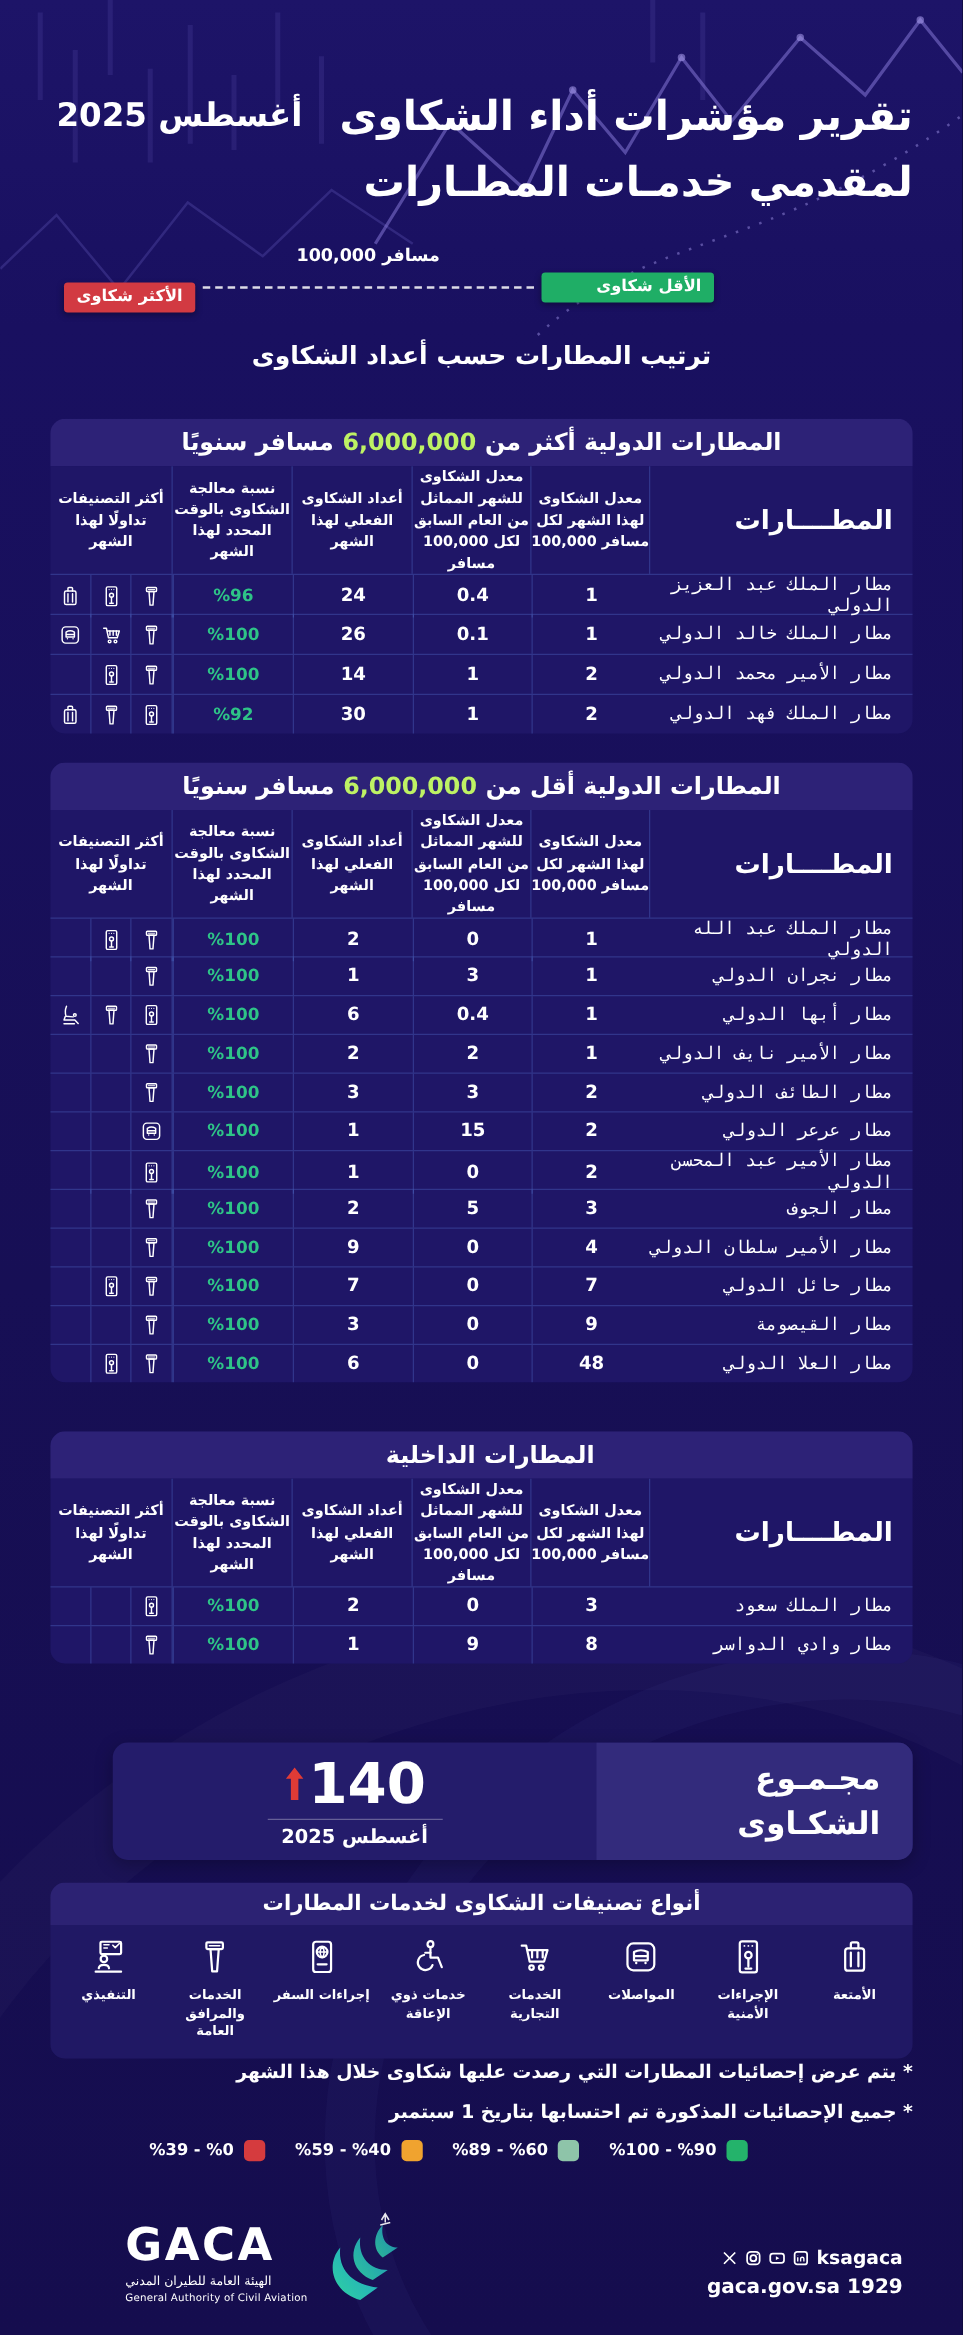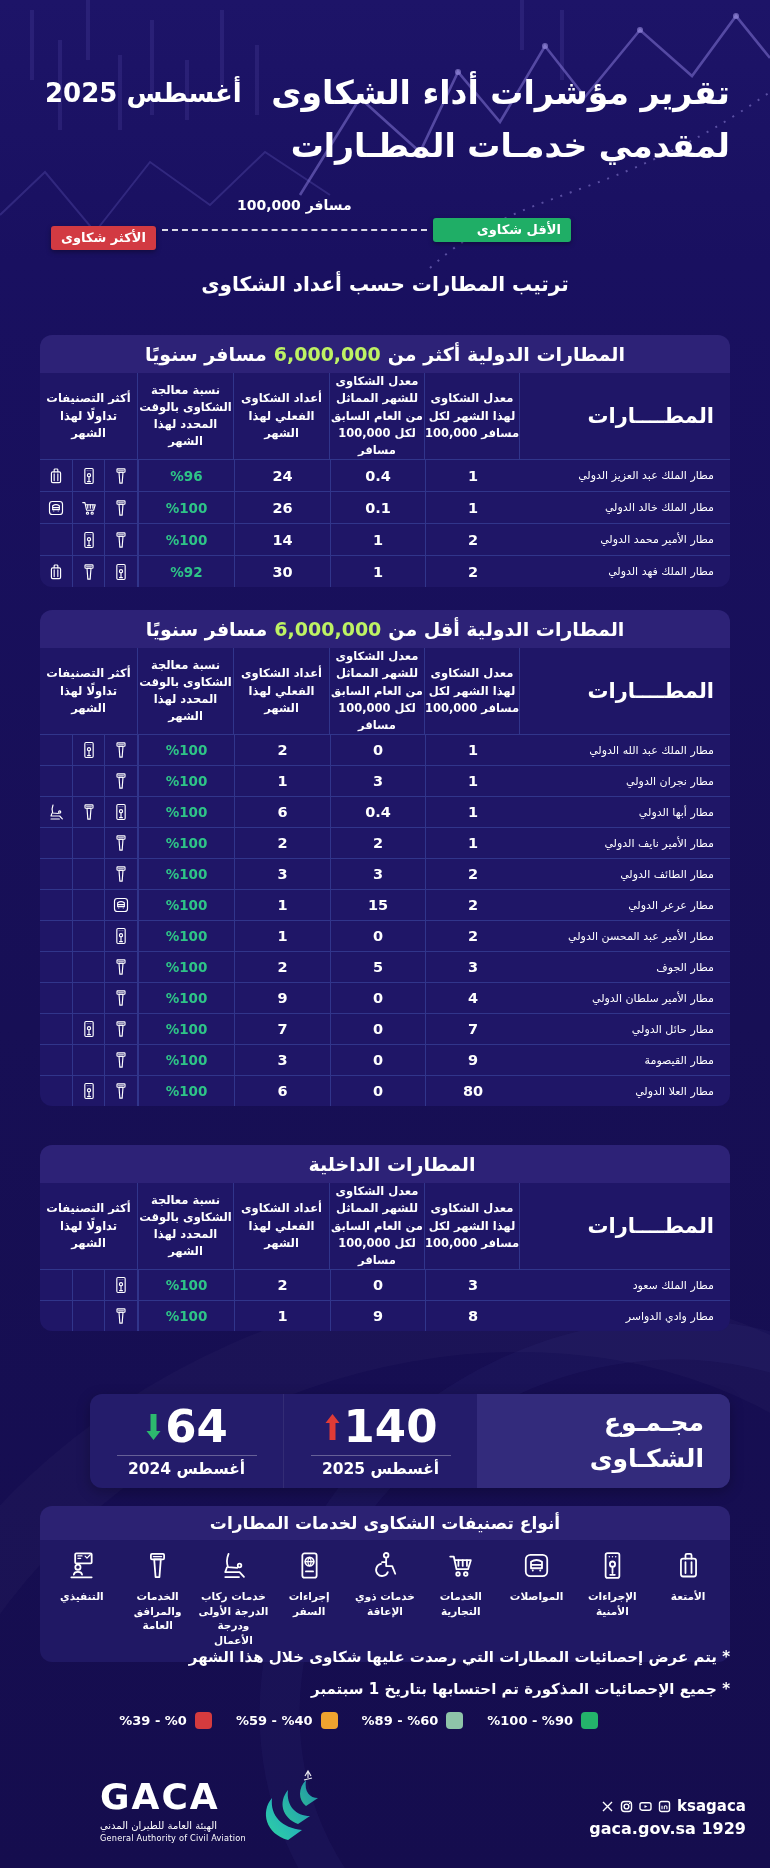--- a/index.html
+++ b/index.html
@@ -38,21 +38,21 @@
   .trow + .trow{border-top:1px solid rgba(86,120,214,.32);}
   .thead{min-height:77px;}
   .thead + .trow{border-top:1px solid rgba(86,120,214,.32);}
   .cell{display:flex;flex-direction:column;align-items:center;justify-content:center;text-align:center;}
   .trow > .cell:not(:first-child){border-inline-start:1px solid rgba(86,120,214,.32);}
   .namecell{align-items:flex-start;text-align:right;padding-inline-start:16px;}
   .thead .namecell{font-size:21px;font-weight:bold;letter-spacing:.5px;}
   .hline{font-size:11.5px;font-weight:bold;line-height:1.5;white-space:nowrap;}
   .drow{height:30px;}
   .t0 .drow{height:31px;}
-  .dname{font-size:11px;}
+  .dname{font-size:14px;font-family:Liberation Mono, monospace;}
   .dval{font-size:14.5px;font-weight:bold;direction:ltr;}
   .dpct{font-size:13.5px;font-weight:bold;direction:ltr;}
   .iconcell{flex-direction:row !important;padding:0;align-items:stretch !important;}
   .slot{width:33.33%;display:flex;align-items:center;justify-content:center;}
   .slot + .slot{border-inline-start:1px solid rgba(86,120,214,.32);}
   .tico{width:20px;height:20px;stroke:#fff;fill:none;stroke-width:1.4;stroke-linecap:round;stroke-linejoin:round;}
 
   
   .summary{position:absolute;top:1394px;left:90px;width:640px;height:94px;border-radius:12px;
     background:#241c6b;display:flex;direction:rtl;overflow:hidden;box-shadow:0 4px 14px rgba(0,0,0,.25);}
@@ -82,21 +82,21 @@
   .leg-swatch{width:17px;height:17px;border-radius:4px;}
   .leg-range{font-size:13px;font-weight:bold;direction:ltr;}
 
   
   .gaca{position:absolute;left:100px;top:1778px;display:flex;direction:ltr;align-items:center;gap:10px;}
   .gaca-text{text-align:left;}
   .gaca-name{font-size:36px;font-weight:bold;letter-spacing:2px;line-height:1;}
   .gaca-ar{font-size:10px;margin-top:5px;direction:rtl;text-align:left;}
   .gaca-en{font-size:8.2px;margin-top:2px;letter-spacing:.2px;}
   .gaca-mark{width:74px;height:78px;margin-top:-12px;}
-  .social{position:absolute;right:24px;top:1797px;text-align:right;direction:ltr;}
+  .social{position:absolute;right:48px;top:1797px;text-align:right;direction:ltr;}
   .social-row{display:flex;align-items:center;gap:6px;justify-content:flex-end;font-size:15px;font-weight:bold;}
   .social-row svg{width:13px;height:13px;stroke:#fff;fill:none;stroke-width:1.4;}
   .site{font-size:16px;font-weight:bold;margin-top:4px;direction:ltr;}
 </style>
 </head>
 <body>
 
 <svg width="0" height="0" style="position:absolute">
   <defs>
     <symbol id="sym-facilities" viewBox="0 0 24 24">
@@ -568,21 +568,21 @@
                 <svg class="tico">
                   <use href="#sym-facilities"></use>
                 </svg>
               </div>
               <div class="slot"></div>
               <div class="slot"></div>
             </div>
           </div>
           <div class="trow drow">
             <div class="cell namecell dname">مطار العلا الدولي</div>
-            <div class="cell dval">80</div>
+            <div class="cell dval">48</div>
             <div class="cell dval">0</div>
             <div class="cell dval">6</div>
             <div class="cell dpct" style="color: rgb(46, 196, 135);">%100</div>
             <div class="cell iconcell">
               <div class="slot">
                 <svg class="tico">
                   <use href="#sym-facilities"></use>
                 </svg>
               </div>
               <div class="slot">
@@ -677,30 +677,20 @@
     <div class="sum-col">
       <div class="sum-num">
         <svg class="sum-arrow" id="arrow-current" style="color: rgb(224, 59, 54);">
             <use href="#sym-arrow-up"></use>
           </svg>
         <span>140</span>
       </div>
       <div class="sum-rule"></div>
       <div class="sum-month">أغسطس 2025</div>
     </div>
-    <div class="sum-col">
-      <div class="sum-num">
-        <svg class="sum-arrow" id="arrow-previous" style="color: rgb(45, 185, 110);">
-            <use href="#sym-arrow-down"></use>
-          </svg>
-        <span>64</span>
-      </div>
-      <div class="sum-rule"></div>
-      <div class="sum-month">أغسطس 2024</div>
-    </div>
   </div>
 
   <div class="cats">
     <div class="cats-title">أنواع تصنيفات الشكاوى لخدمات المطارات</div>
     <div class="cats-body" id="cats-body">
         <div class="cat">
           <svg class="">
             <use href="#sym-baggage"></use>
           </svg>
           <div class="cat-label">الأمتعة</div>
@@ -727,26 +717,20 @@
           <svg class="">
             <use href="#sym-disability"></use>
           </svg>
           <div class="cat-label">خدمات ذوي الإعاقة</div>
         </div>
         <div class="cat">
           <svg class="">
             <use href="#sym-travel"></use>
           </svg>
           <div class="cat-label">إجراءات السفر</div>
-        </div>
-        <div class="cat">
-          <svg class="">
-            <use href="#sym-business"></use>
-          </svg>
-          <div class="cat-label">خدمات ركاب الدرجة الأولى ودرجة الأعمال</div>
         </div>
         <div class="cat">
           <svg class="">
             <use href="#sym-facilities"></use>
           </svg>
           <div class="cat-label">الخدمات والمرافق العامة</div>
         </div>
         <div class="cat">
           <svg class="">
             <use href="#sym-executive"></use>

